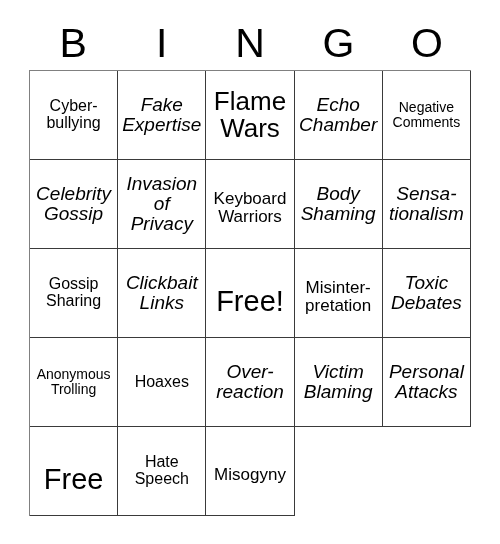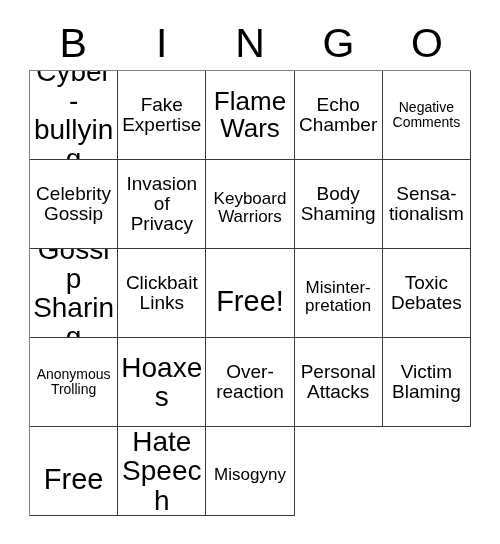--- a/index.html
+++ b/index.html
@@ -78,22 +78,22 @@
     width: 100%;
     line-height: 1.04;
     word-break: break-word;
     hyphens: manual;
     color: #000000;
   }
 
   
   .fs-xxl .cell-text { font-size: 29px; margin-top: 16px; }
   .fs-xl  .cell-text { font-size: 26px; }
-  .fs-lg  .cell-text { font-size: 28px; }
-  .fs-md  .cell-text { font-size: 19px; }
+  .fs-lg  .cell-text { font-size: 16px; }
+  .fs-md  .cell-text { font-size: 19px; font-style: italic; }
   .fs-sm  .cell-text { font-size: 17px; margin-top: 8px; }
   .fs-xs  .cell-text { font-size: 14px; }
 
   .cell-free .cell-text { font-size: 29px; }
 </style>
 </head>
 <body>
 
 <div id="bingo-card">
 
@@ -154,24 +154,24 @@
       <div class="bingo-cell fs-xs">
         <span class="cell-text">Anonymous<br>Trolling</span>
       </div>
       <div class="bingo-cell fs-lg">
         <span class="cell-text">Hoaxes</span>
       </div>
       <div class="bingo-cell fs-md">
         <span class="cell-text">Over-<br>reaction</span>
       </div>
       <div class="bingo-cell fs-md">
-        <span class="cell-text">Personal<br>Attacks</span>
+        <span class="cell-text">Victim<br>Blaming</span>
       </div>
       <div class="bingo-cell fs-md">
-        <span class="cell-text">Victim<br>Blaming</span>
+        <span class="cell-text">Personal<br>Attacks</span>
       </div>
       <div class="bingo-cell fs-xxl">
         <span class="cell-text">Free</span>
       </div>
       <div class="bingo-cell fs-lg">
         <span class="cell-text">Hate<br>Speech</span>
       </div>
       <div class="bingo-cell fs-sm">
         <span class="cell-text">Misogyny</span>
       </div>

